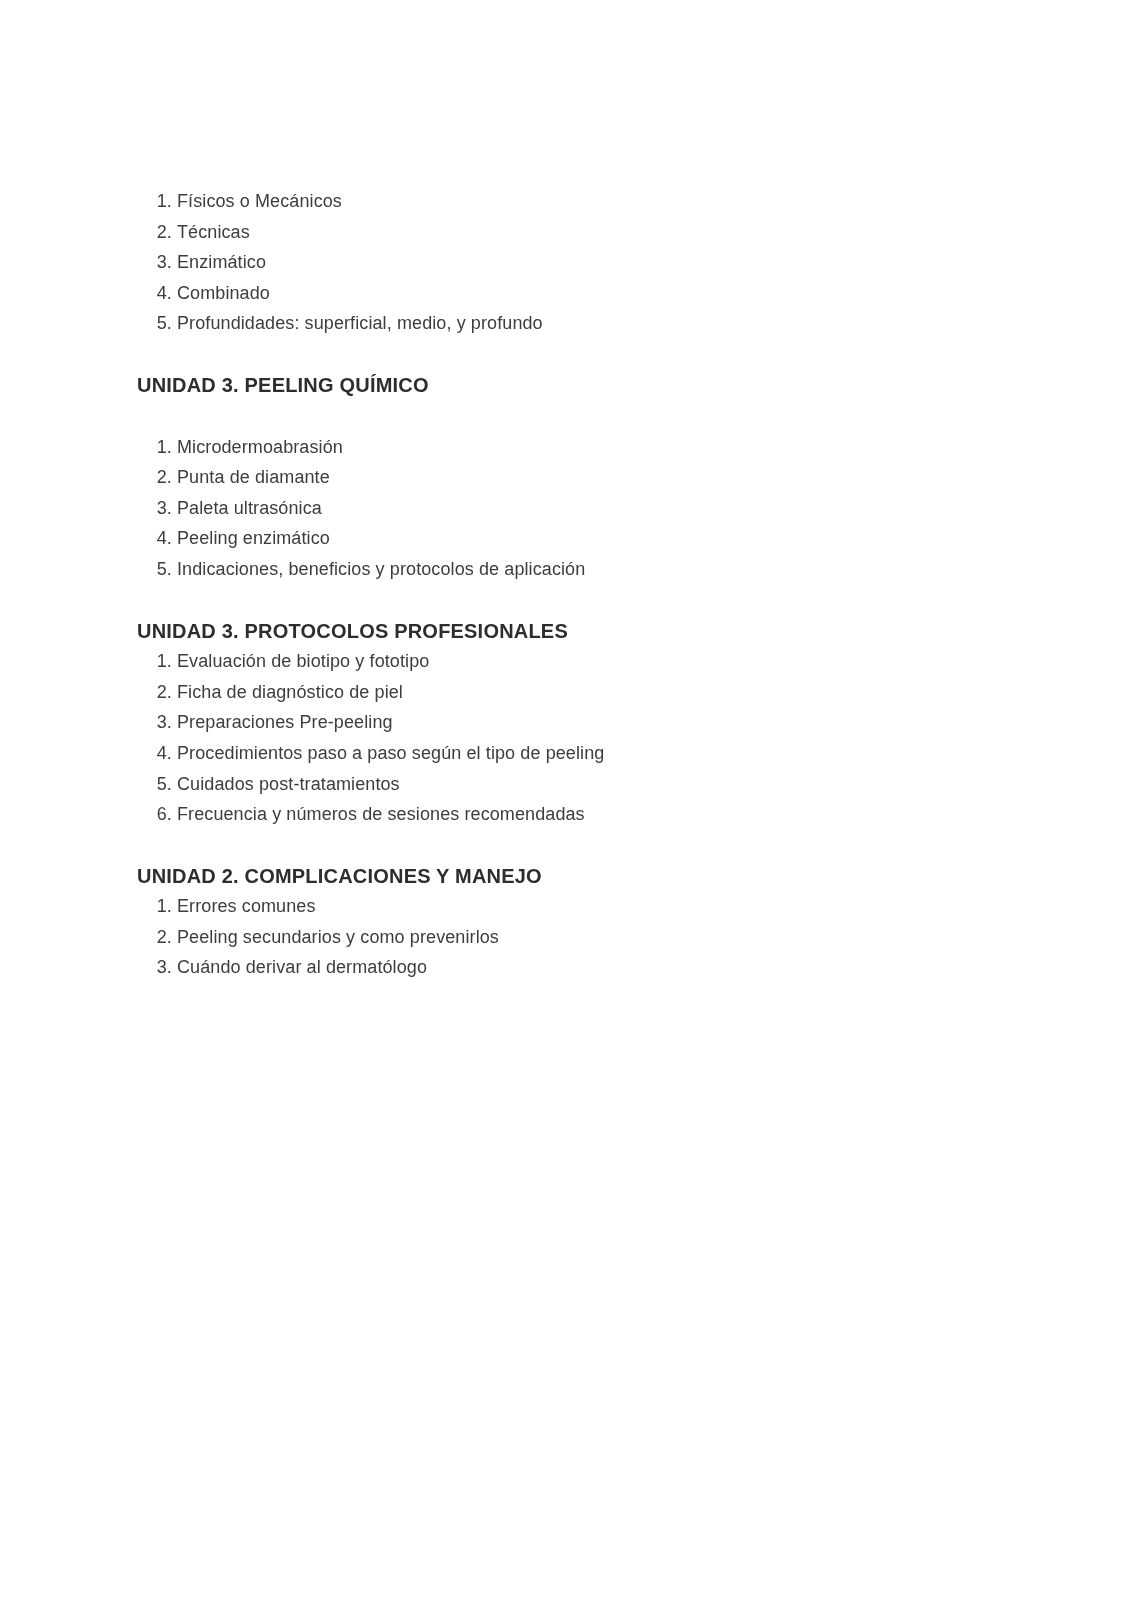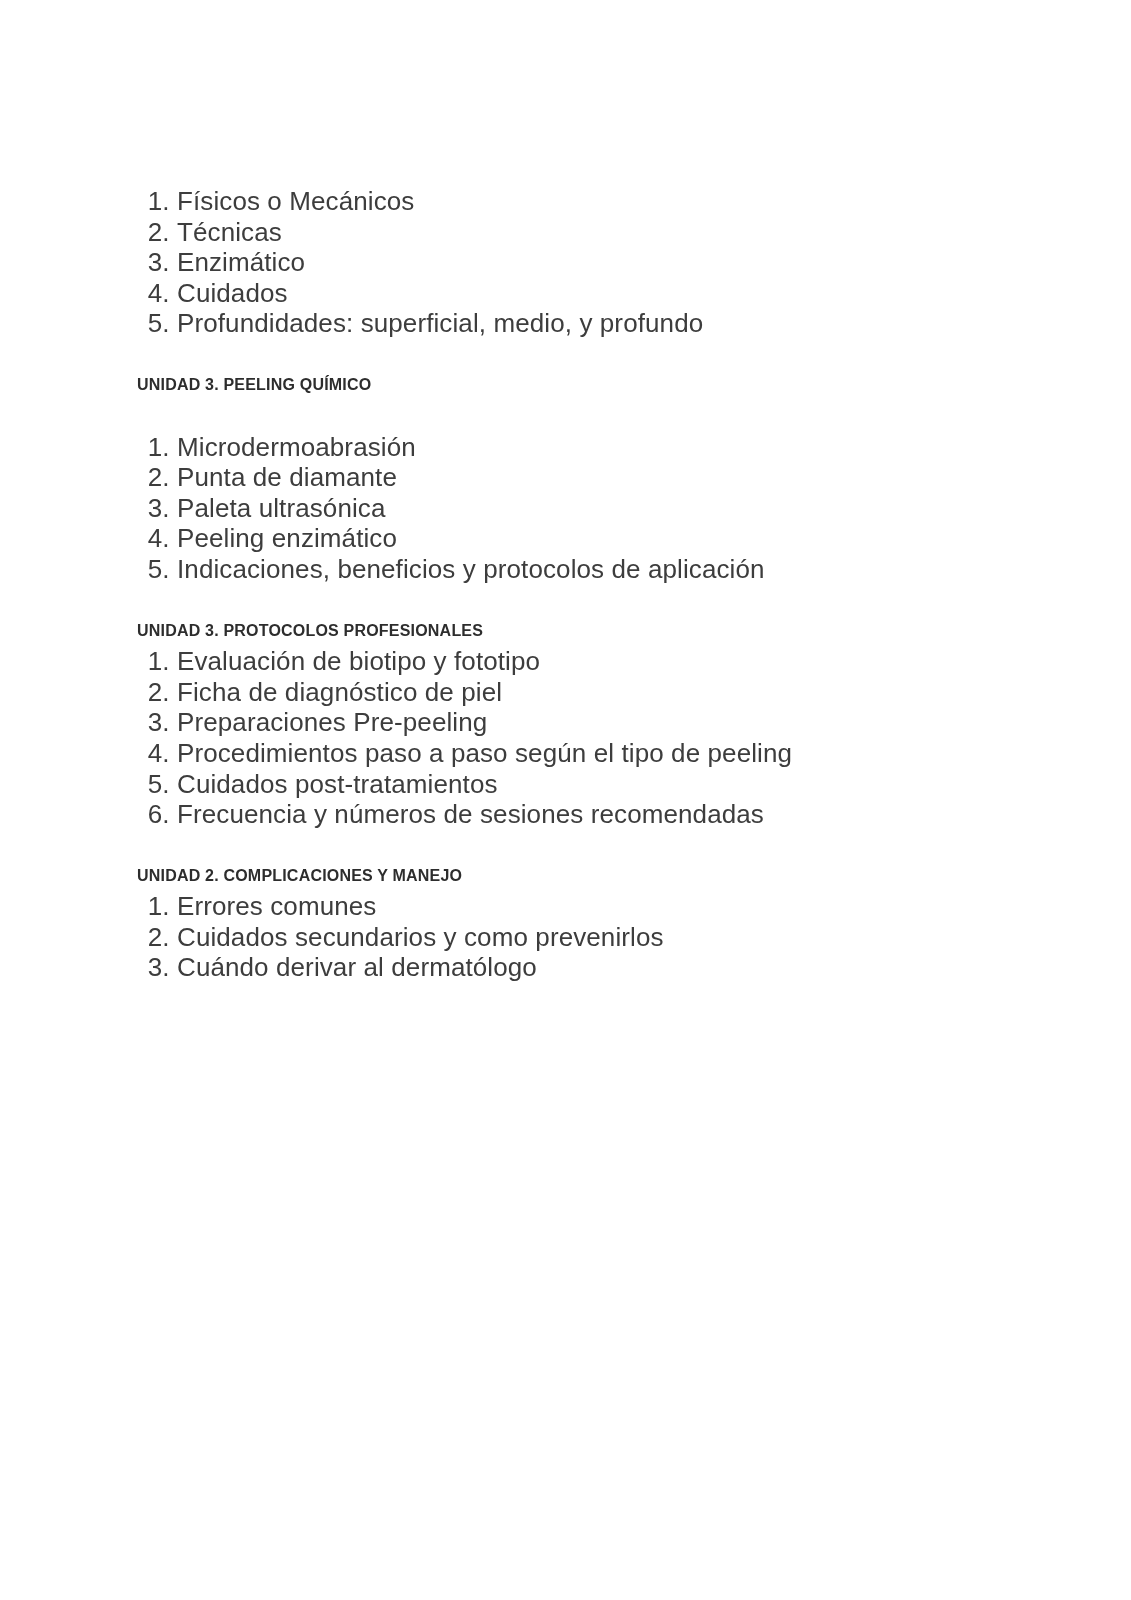--- a/index.html
+++ b/index.html
@@ -19,49 +19,49 @@
     height: 1600px;
     background: #ffffff;
     padding: 186px 60px 0 137px;
   }
   .toc-list {
     margin: 0;
     padding: 0 0 0 40px;
     list-style: decimal;
   }
   .toc-item {
-    font-size: 26px;
+    font-size: 18px;
     line-height: 30.6px;
     color: #3d3d3d;
     letter-spacing: 0.1px;
   }
   .toc-item::marker {
     color: #3d3d3d;
   }
   .unit {
     margin-top: 31px;
   }
   .unit-heading {
     margin: 0;
-    font-size: 16px;
+    font-size: 20px;
     line-height: 30.6px;
     font-weight: bold;
     color: #2d2d2d;
     letter-spacing: 0.2px;
   }
 </style>
 </head>
 <body>
 
 <div class="page">
   <ol class="toc-list" id="intro-list">
       <li class="toc-item">Físicos o Mecánicos</li>
       <li class="toc-item">Técnicas</li>
       <li class="toc-item">Enzimático</li>
-      <li class="toc-item">Cuidados</li>
+      <li class="toc-item">Combinado</li>
       <li class="toc-item">Profundidades: superficial, medio, y profundo</li>
     </ol>
   <div id="sections">
       <section class="unit">
         <h2 class="unit-heading">UNIDAD 3. PEELING QUÍMICO</h2>
       </section>
       <section class="unit">
         <ol class="toc-list">
           <li class="toc-item">Microdermoabrasión</li>
           <li class="toc-item">Punta de diamante</li>
@@ -78,18 +78,18 @@
           <li class="toc-item">Preparaciones Pre-peeling</li>
           <li class="toc-item">Procedimientos paso a paso según el tipo de peeling</li>
           <li class="toc-item">Cuidados post-tratamientos</li>
           <li class="toc-item">Frecuencia y números de sesiones recomendadas</li>
         </ol>
       </section>
       <section class="unit">
         <h2 class="unit-heading">UNIDAD 2. COMPLICACIONES Y MANEJO</h2>
         <ol class="toc-list">
           <li class="toc-item">Errores comunes</li>
-          <li class="toc-item">Cuidados secundarios y como prevenirlos</li>
+          <li class="toc-item">Peeling secundarios y como prevenirlos</li>
           <li class="toc-item">Cuándo derivar al dermatólogo</li>
         </ol>
       </section>
     </div>
 </div>
 
 </body></html>

